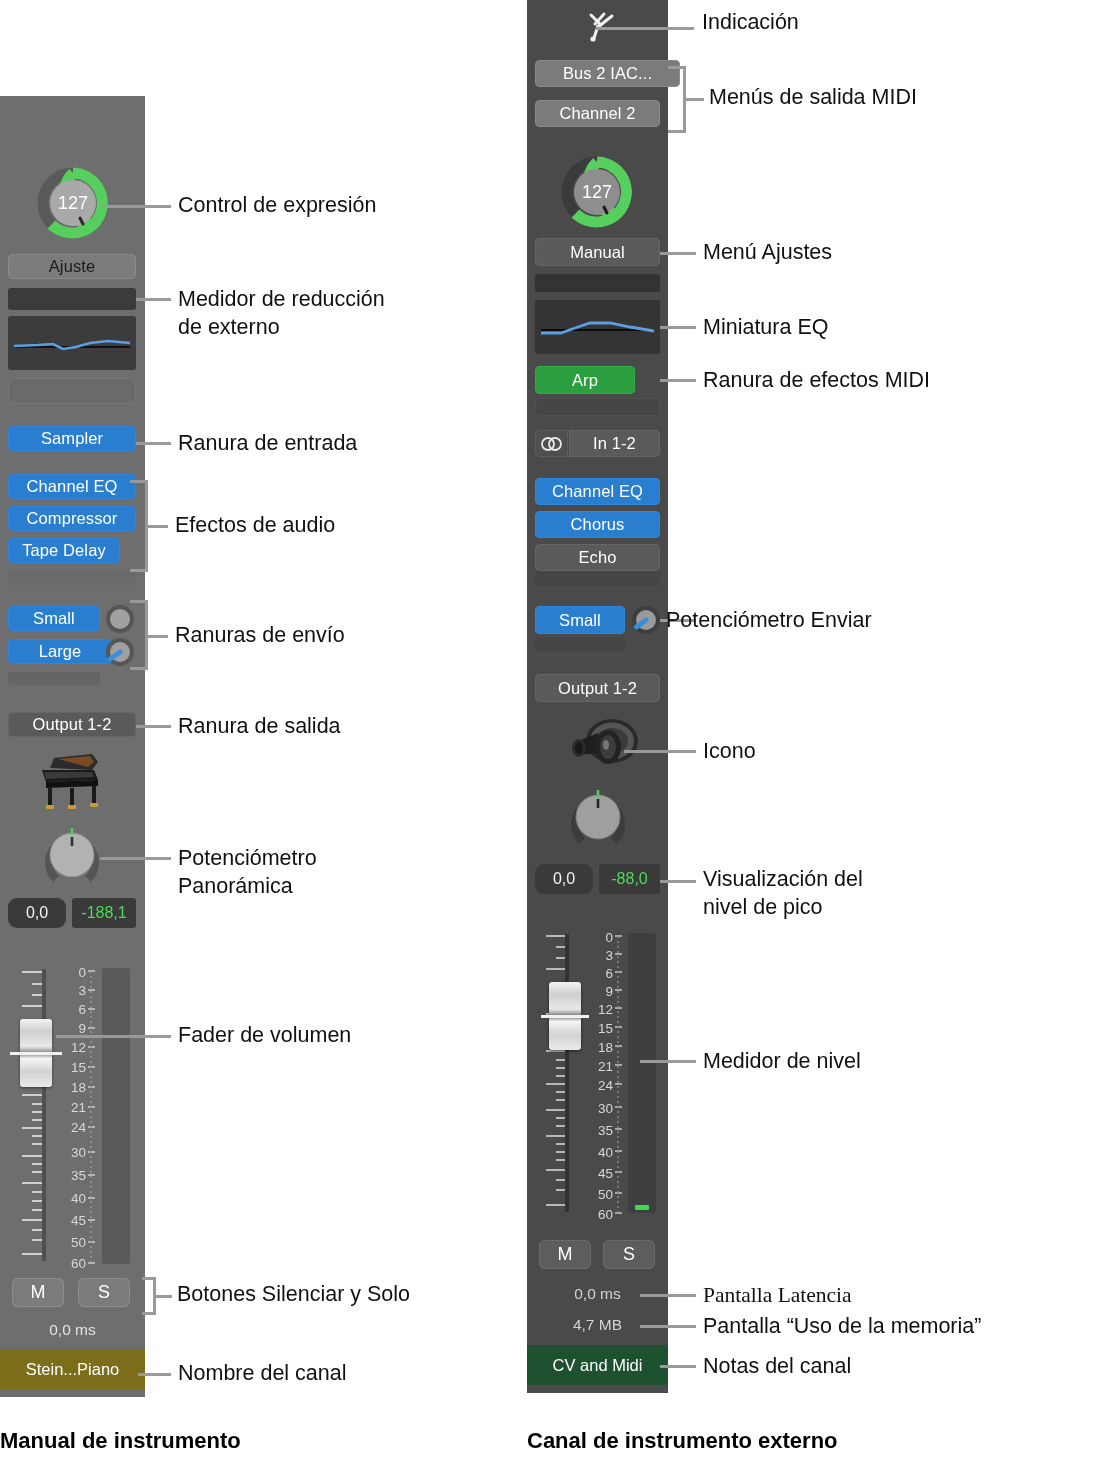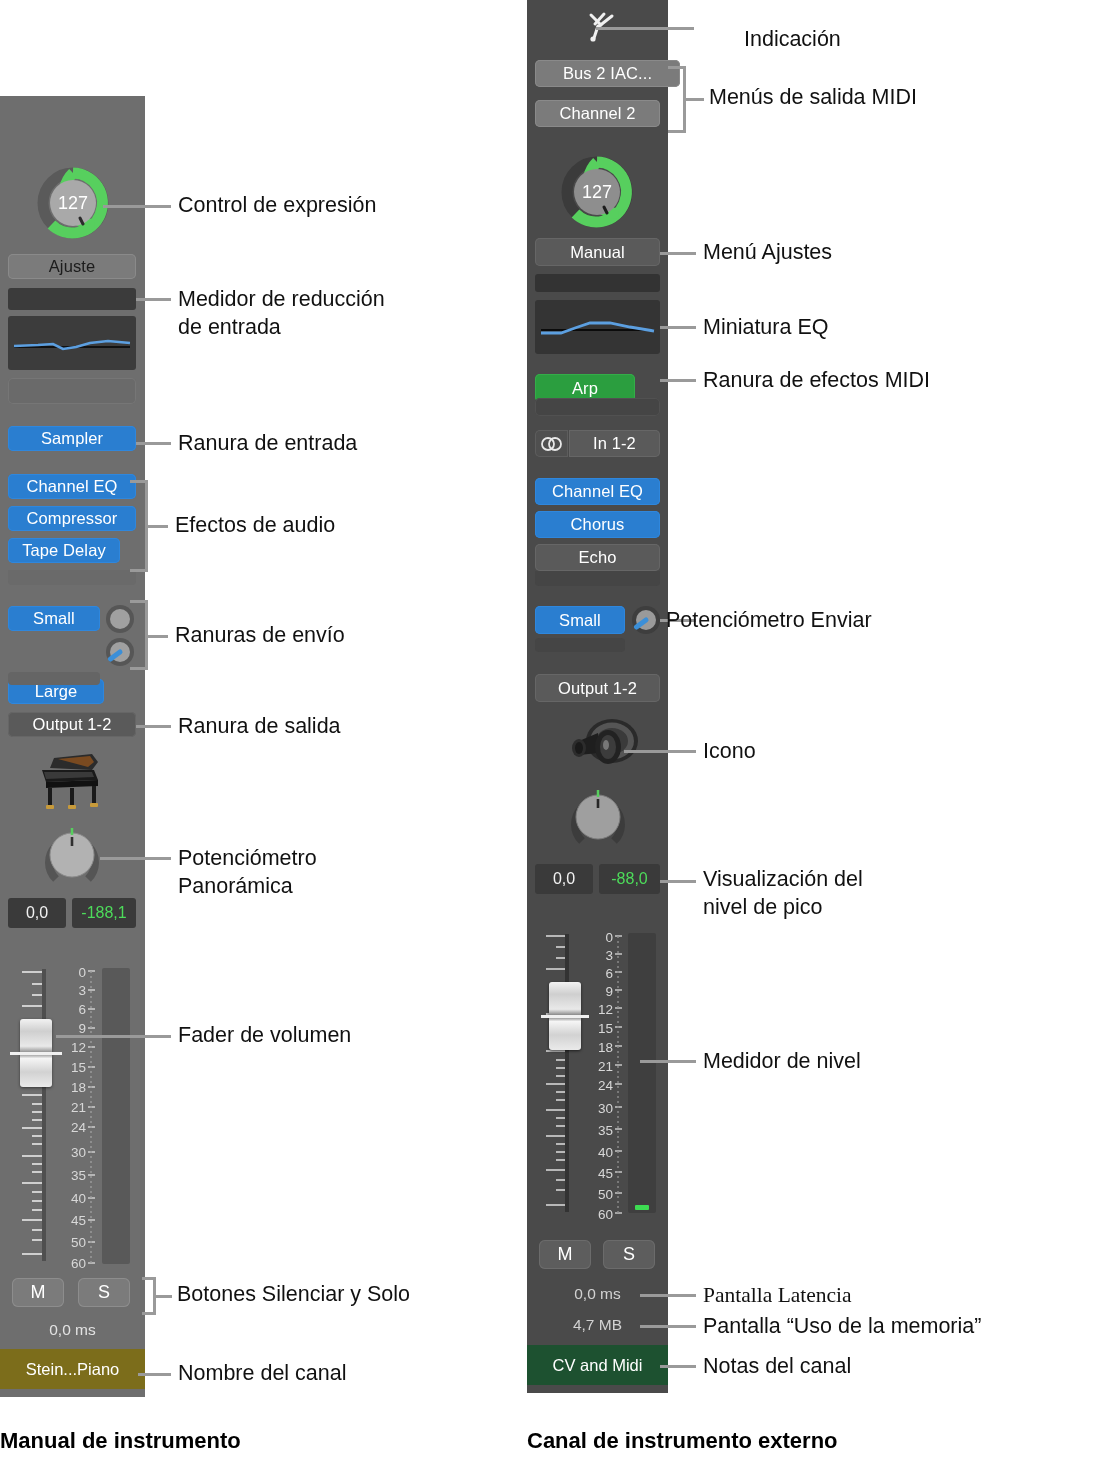--- a/index.html
+++ b/index.html
@@ -57,21 +57,21 @@
   
   .panknob { position: relative; }
 
   
   .vdisp {
     background: #3a3a3a;
     border-radius: 3px;
     display: flex; align-items: center; justify-content: center;
     font-size: 16px;
   }
-  .vdisp.white { color: #f2f2f2; }
+  .vdisp.white { color: #f2f2f2; border-radius: 9px; }
   .vdisp.green { color: #4ddb5a; }
 
   
   .faderzone { position: relative; }
   .scalelabels {
     position: absolute;
     font-size: 13.5px;
     color: #d8d8d8;
     text-align: right;
     width: 22px;
@@ -176,21 +176,21 @@
     <div class="slot blue" style="position:absolute; left:8px; top:442px; width:112px;">Tape Delay</div>
     <div style="position:absolute; left:8px; top:474px; width:128px; height:15px; background:#6a6a6a; border-radius:0 0 4px 4px;"></div>
 
     <div class="slot blue" style="position:absolute; left:8px; top:510px; width:92px;">Small</div>
     <div class="sendknob" style="position:absolute; left:104px; top:507px; width:32px; height:32px;">
       <svg width="32" height="32" viewBox="0 0 32 32">
         <circle cx="16" cy="16" r="14" fill="#565656"></circle>
         <circle cx="16" cy="16" r="10" fill="#a0a0a0"></circle>
       </svg>
     </div>
-    <div class="slot blue" style="position:absolute; left:8px; top:543px; width:96px;margin-top:40px;">Large</div>
+    <div class="slot blue" style="position:absolute; left:8px; top:543px; width:104px;">Large</div>
     <div class="sendknob" style="position:absolute; left:104px; top:540px; width:32px; height:32px;">
       <svg width="32" height="32" viewBox="0 0 32 32">
         <circle cx="16" cy="16" r="14" fill="#565656"></circle>
         <circle cx="16" cy="16" r="10" fill="#a0a0a0"></circle>
         <path d="M 16 16 L 6.5 23" stroke="#3b8fd8" stroke-width="5" stroke-linecap="round"></path>
       </svg>
     </div>
     <div style="position:absolute; left:8px; top:576px; width:92px; height:13px; background:#656565; border-radius:4px;"></div>
 
     <div class="slot greyd" style="position:absolute; left:8px; top:616px; width:128px;">Output 1-2</div>
@@ -346,21 +346,21 @@
 
     <div class="grmeter d" style="position:absolute; left:8px; top:274px; width:125px; height:18px;"></div>
 
     <div class="eqthumb d" style="position:absolute; left:8px; top:300px; width:125px; height:54px;">
       <svg width="125" height="54" viewBox="0 0 125 54">
         <line x1="6" y1="30" x2="119" y2="30" stroke="#0b0b0b" stroke-width="2"></line>
         <path d="M 6 33 L 26 33 L 40 28 L 55 23 L 75 23 L 95 27 L 119 31" fill="none" stroke="#5c9fe0" stroke-width="2.8"></path>
       </svg>
     </div>
 
-    <div class="slot green" style="position:absolute; left:8px; top:366px; width:100px; height:28px;margin-top:8px;">Arp</div>
+    <div class="slot green" style="position:absolute; left:8px; top:366px; width:100px; height:28px;">Arp</div>
     <div class="slot emptyd" style="position:absolute; left:8px; top:398px; width:125px; height:18px;"></div>
 
     <div style="position:absolute; left:8px; top:430px; width:33px; height:27px;
                 background:#4f4f4f; box-shadow:inset 0 0 0 1px #5d5d5d;
                 border-radius:5px 0 0 5px; display:flex; align-items:center; justify-content:center;">
       <svg width="24" height="16" viewBox="0 0 24 16">
         <circle cx="8" cy="8" r="6" fill="none" stroke="#e8e8e8" stroke-width="1.8"></circle>
         <circle cx="15" cy="8" r="6" fill="none" stroke="#e8e8e8" stroke-width="1.8"></circle>
       </svg>
     </div>
@@ -496,21 +496,21 @@
     <div class="smalltext d" style="position:absolute; left:0; top:1316px; width:141px;">4,7 MB</div>
 
     <div class="nameplate" style="position:absolute; left:0; top:1345px; width:141px; height:40px; background:#1d5130;">CV and Midi</div>
   </div>
 
   <div class="leader" style="left:103px; top:205px; width:68px;"></div>
   <div class="anno" style="left:178px; top:192px;">Control de expresión</div>
 
   <div class="leader" style="left:136px; top:298px; width:35px;"></div>
   <div class="anno" style="left:178px; top:286px;">Medidor de reducción
-de entrada</div>
+de externo</div>
 
   <div class="leader" style="left:136px; top:442px; width:35px;"></div>
   <div class="anno" style="left:178px; top:430px;">Ranura de entrada</div>
 
   <div class="bracket" style="left:130px; top:480px; width:18px; height:92px;"></div>
   <div class="bracket-stub" style="left:146px; top:525px; width:22px;"></div>
   <div class="anno" style="left:175px; top:512px;">Efectos de audio</div>
 
   <div class="bracket" style="left:130px; top:600px; width:18px; height:70px;"></div>
   <div class="bracket-stub" style="left:146px; top:635px; width:22px;"></div>
@@ -527,21 +527,21 @@
   <div class="anno" style="left:178px; top:1022px;">Fader de volumen</div>
 
   <div class="bracket" style="left:142px; top:1277px; width:14px; height:38px;"></div>
   <div class="bracket-stub" style="left:154px; top:1295px; width:18px;"></div>
   <div class="anno" style="left:177px; top:1281px;">Botones Silenciar y Solo</div>
 
   <div class="leader" style="left:138px; top:1373px; width:33px;"></div>
   <div class="anno" style="left:178px; top:1360px;">Nombre del canal</div>
 
   <div class="leader" style="left:596px; top:27px; width:98px;"></div>
-  <div class="anno" style="left:702px; top:26px;margin-left:42px;">Indicación</div>
+  <div class="anno" style="left:702px; top:9px;">Indicación</div>
 
   <div class="bracket" style="left:668px; top:66px; width:18px; height:67px;"></div>
   <div class="bracket-stub" style="left:684px; top:98px; width:20px;"></div>
   <div class="anno" style="left:709px; top:84px;">Menús de salida MIDI</div>
 
   <div class="leader" style="left:660px; top:252px; width:36px;"></div>
   <div class="anno" style="left:703px; top:239px;">Menú Ajustes</div>
 
   <div class="leader" style="left:660px; top:326px; width:36px;"></div>
   <div class="anno" style="left:703px; top:314px;">Miniatura EQ</div>

